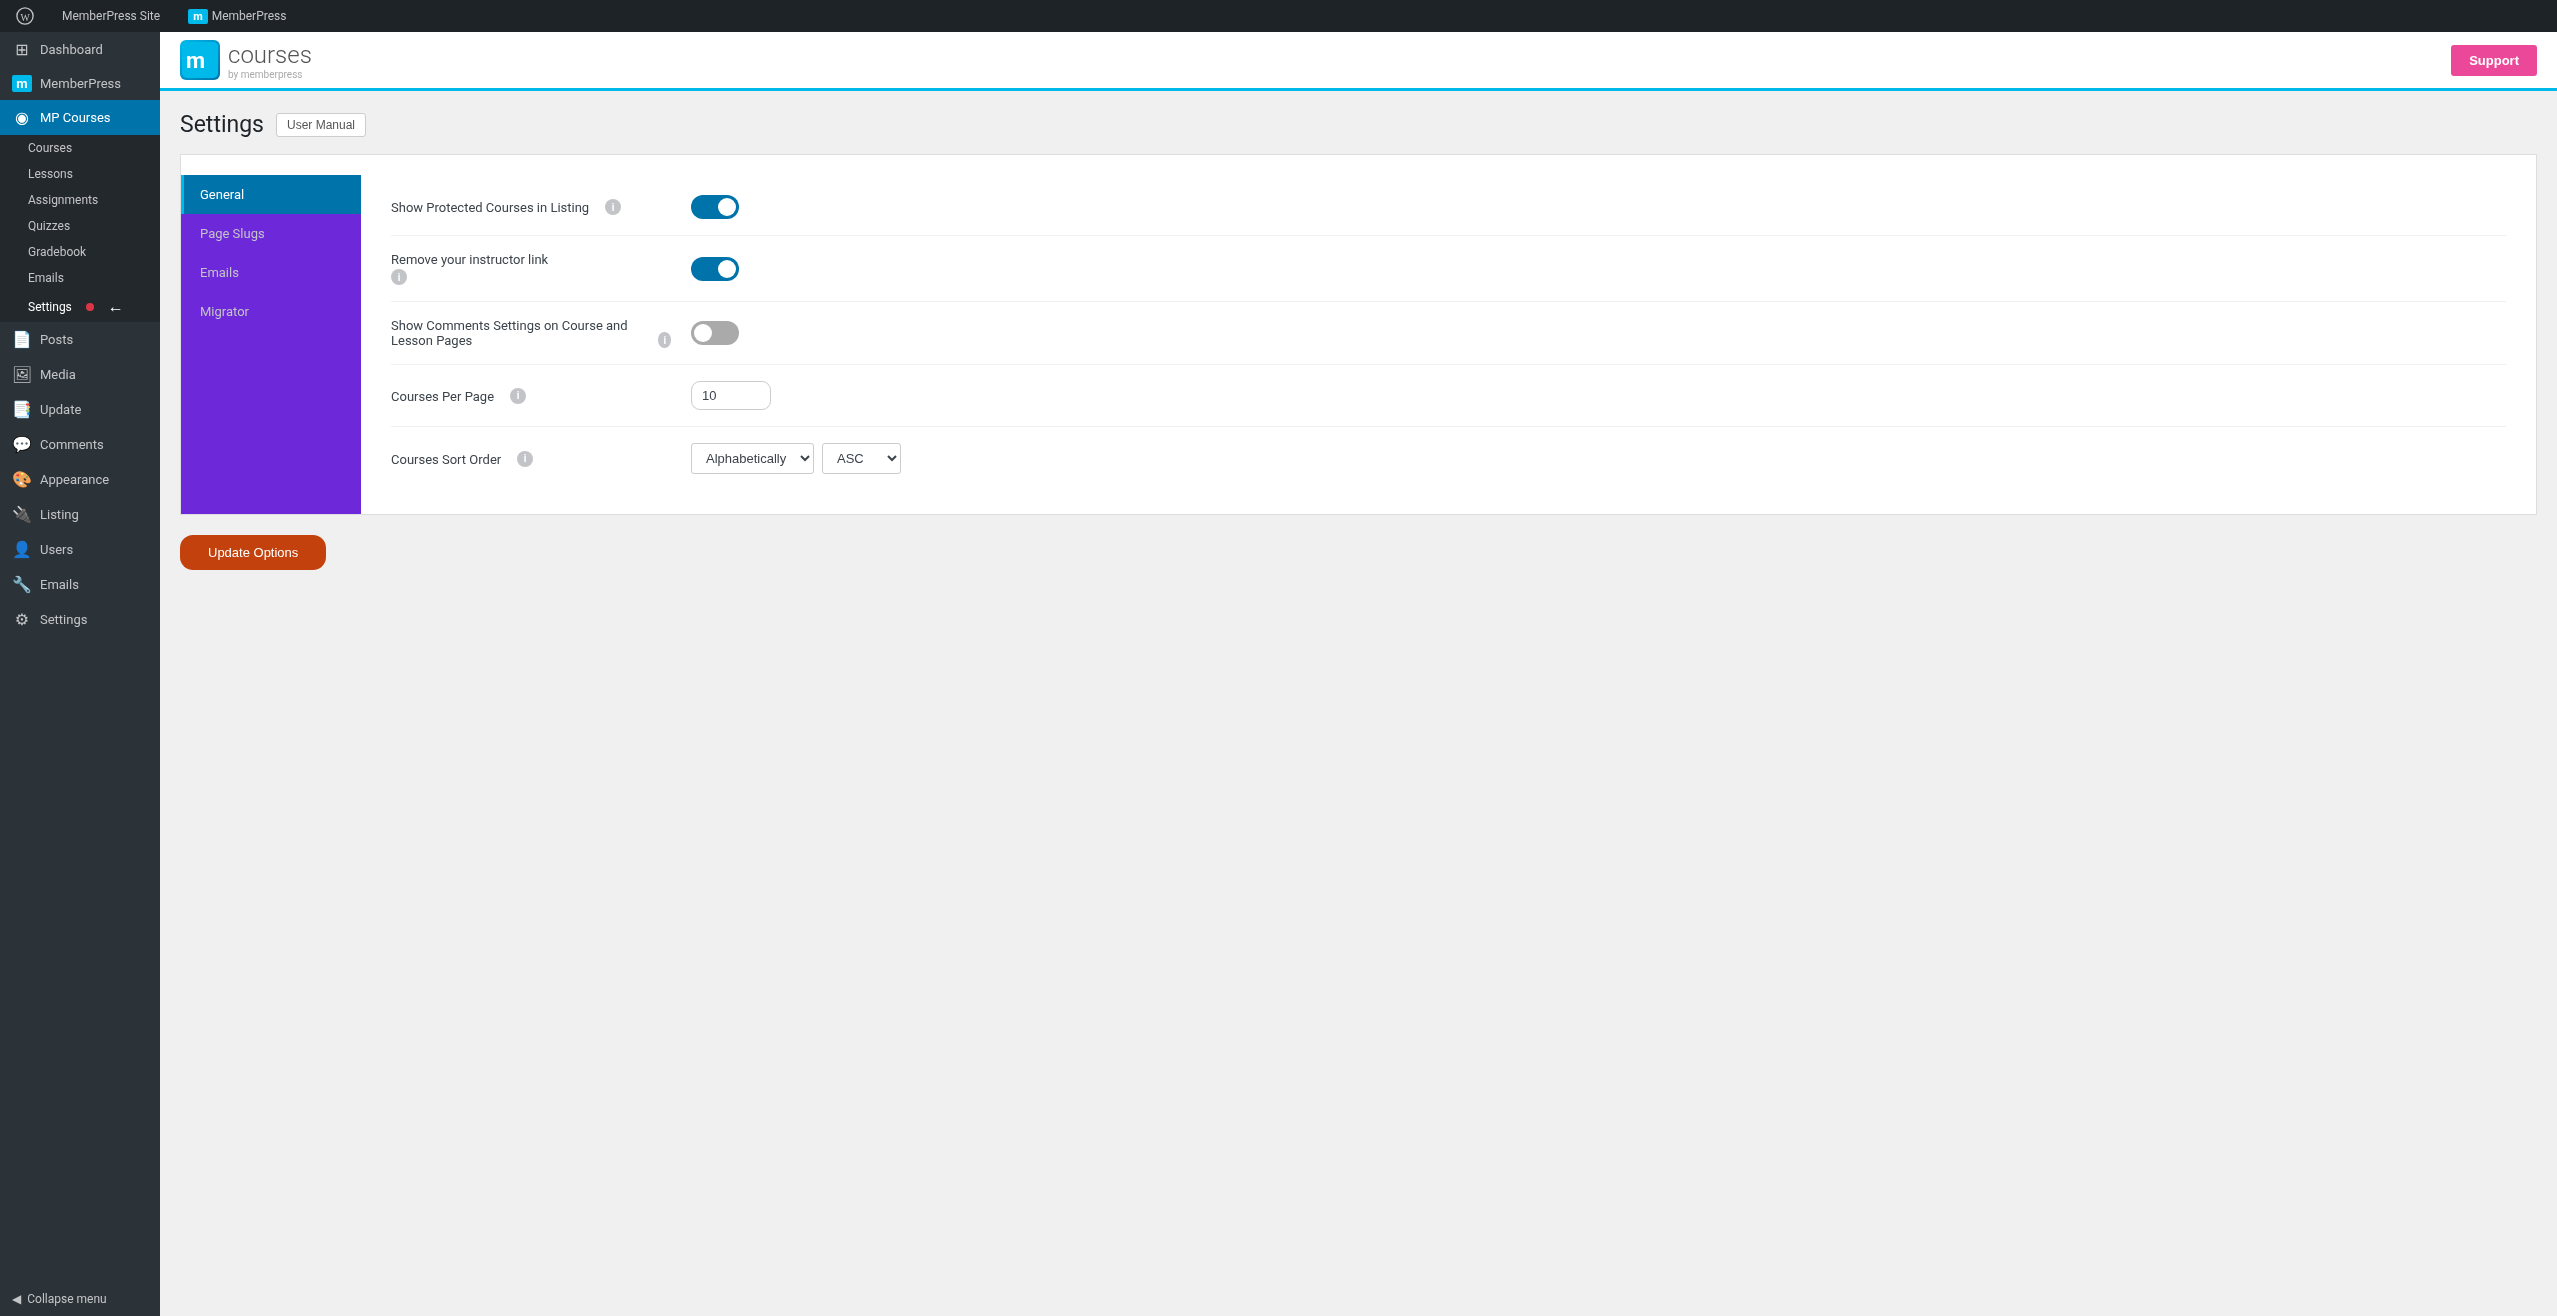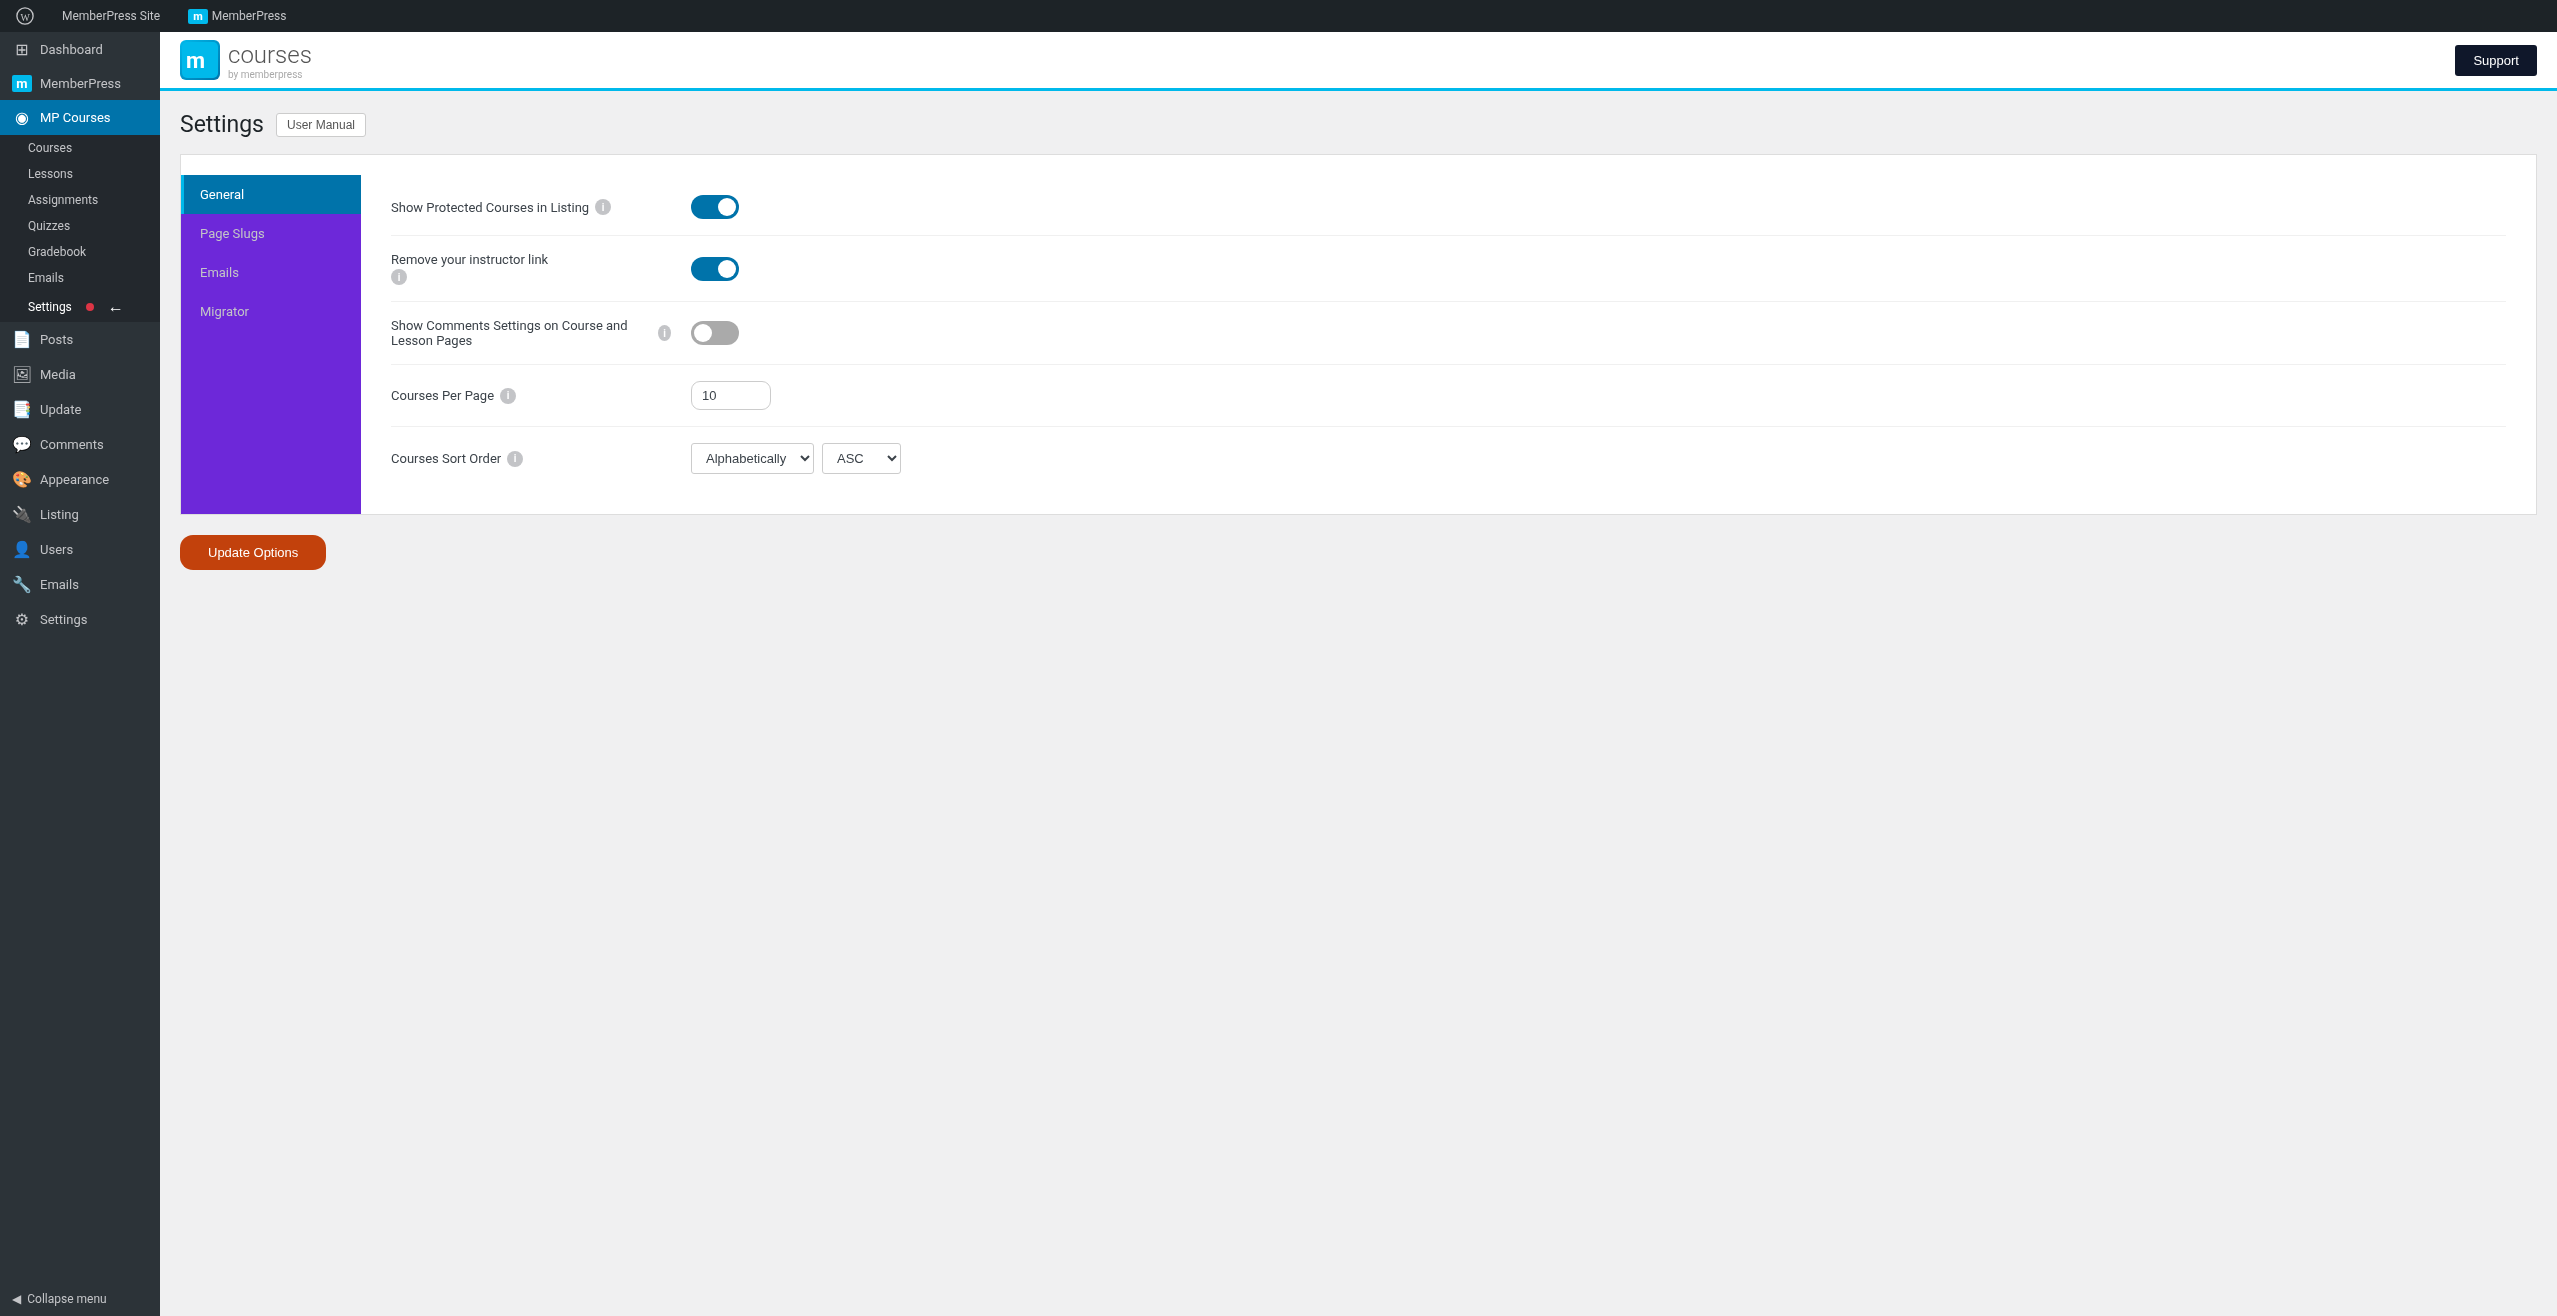--- a/index.html
+++ b/index.html
@@ -74,22 +74,22 @@
       display: flex; align-items: center; gap: 8px;
     }
     .logo-icon {
       width: 40px; height: 40px;
       background: linear-gradient(135deg, #00b9eb, #0073aa);
       border-radius: 6px;
       display: flex; align-items: center; justify-content: center;
       color: white; font-size: 20px; font-weight: bold;
     }
     .support-btn {
-      background: #0f172a; color: #fff; border: none; padding: 8px 18px;
-      border-radius: 3px; cursor: pointer; font-size: 13px; font-weight: 400;
+      background: #ec4899; color: #fff; border: none; padding: 8px 18px;
+      border-radius: 3px; cursor: pointer; font-size: 13px; font-weight: 700;
     }
 
     
     .page-content {
       padding: 20px;
       flex: 1;
     }
 
     
     .page-title-row {
@@ -142,21 +142,21 @@
       align-items: center;
       padding: 16px 0;
       border-bottom: 1px solid #f0f0f0;
       gap: 20px;
     }
     .settings-row:last-child { border-bottom: none; }
     .settings-label {
       width: 280px;
       font-size: 13px;
       color: #3c434a;
-      display: flex; align-items: center; gap: 6px; flex-shrink: 0;
+      display: flex; align-items: flex-end; gap: 16px; flex-shrink: 0;
     }
     .info-icon {
       display: inline-flex; align-items: center; justify-content: center;
       width: 16px; height: 16px;
       background: #c3c4c7; color: #fff; border-radius: 50%;
       font-size: 10px; font-weight: bold; cursor: pointer;
     }
 
     
     .toggle {

